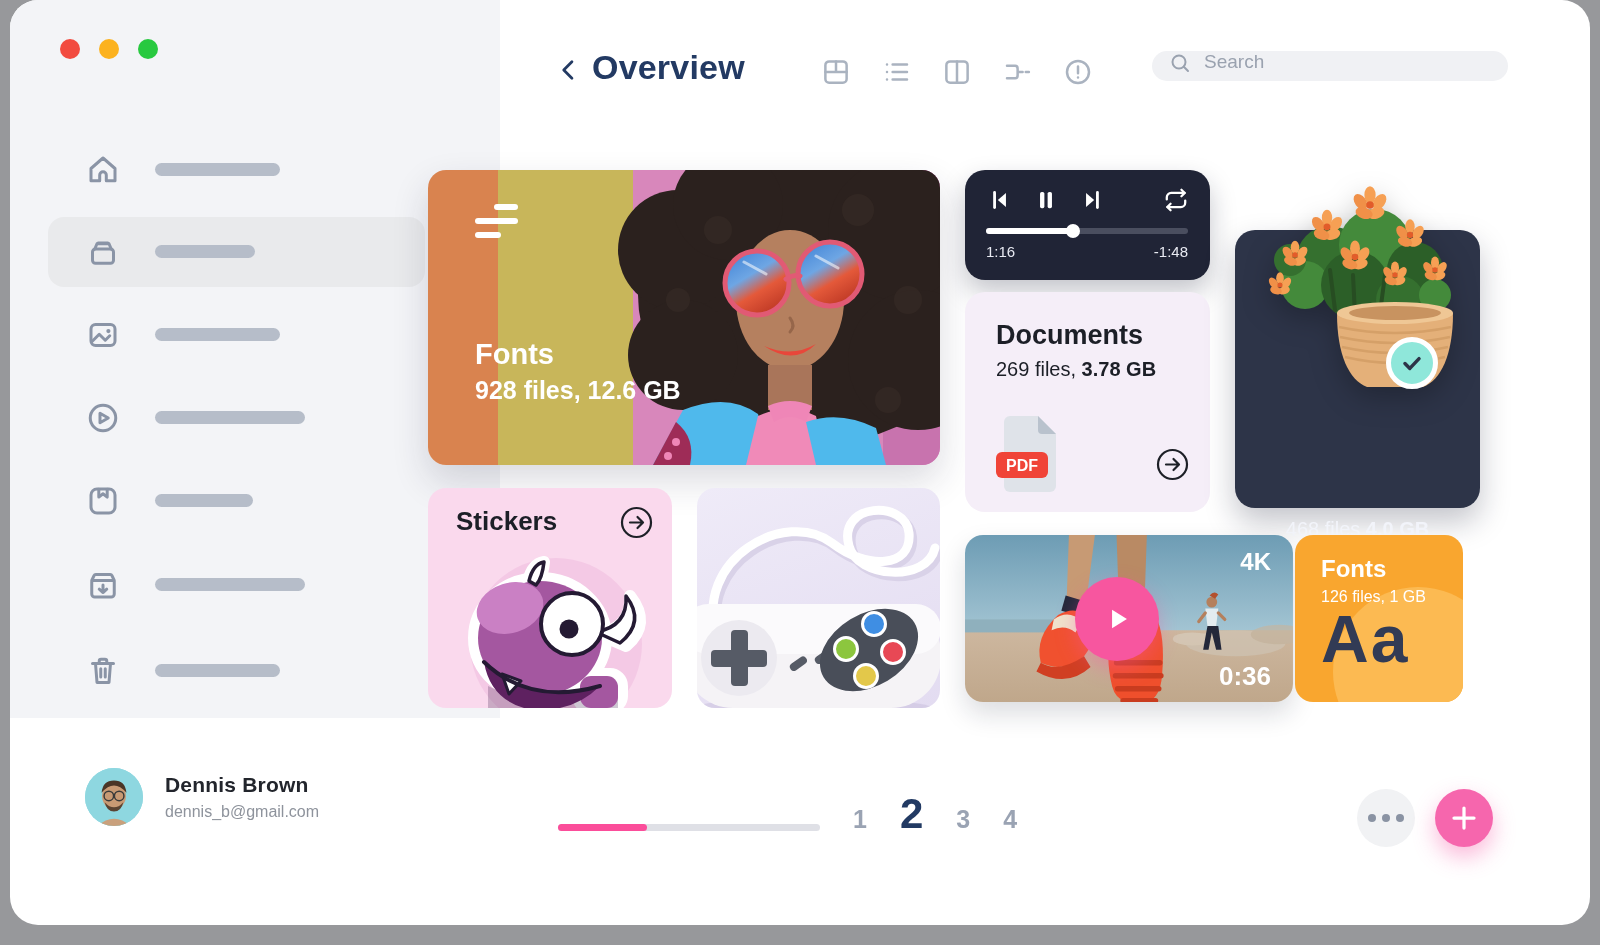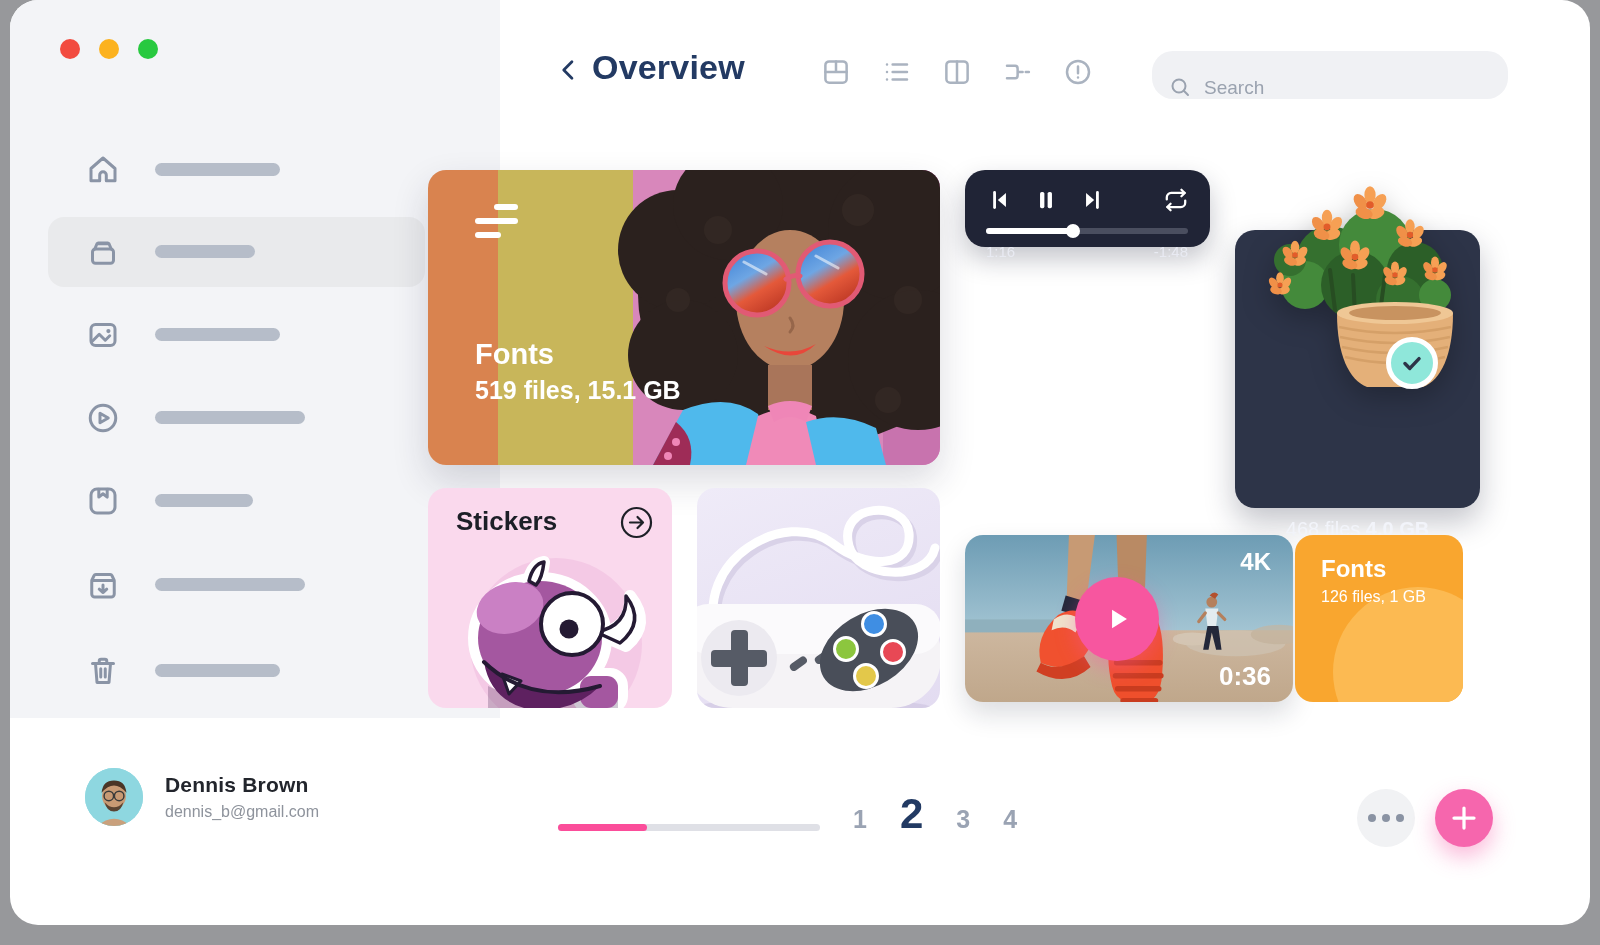--- a/index.html
+++ b/index.html
@@ -24,36 +24,36 @@
   .user { position:absolute; left:75px; top:768px; display:flex; align-items:center; gap:22px; }
   .avatar { width:58px; height:58px; border-radius:50%; overflow:hidden; background:#8ed7e0; flex:none; }
   .user-name { font-size:21px; font-weight:700; color:#22252c; letter-spacing:.2px; }
   .user-email { font-size:16px; color:#8e939c; margin-top:6px; }
 
   
   .back { position:absolute; left:545px; top:54px; width:28px; height:32px; }
   .page-title { position:absolute; left:582px; top:48px; font-size:34px; font-weight:700; color:#233a63; letter-spacing:.2px;text-align:center; }
   .tool { position:absolute; top:57px; width:30px; height:30px; }
   .tool svg { width:30px; height:30px; stroke:#aab3c0; stroke-width:2; fill:none; stroke-linecap:round; stroke-linejoin:round; }
-  .search { position:absolute; left:1142px; top:51px; width:356px; height:48px; background:#f0f1f4; border-radius:21px;
-            display:flex; align-items:flex-end; padding:0 16px; gap:12px; }
+  .search { position:absolute; left:1142px; top:51px; width:356px; height:30px; background:#f0f1f4; border-radius:21px;
+            display:flex; align-items:flex-start; padding:0 16px; gap:12px; }
   .search input { border:none; outline:none; background:transparent; font-size:19px; color:#5a6270; width:100%;
                   font-family:"Liberation Sans", sans-serif; }
   .search input::placeholder { color:#9aa2af; }
 
   
   .card { position:absolute; border-radius:18px; }
 
   .photos { left:418px; top:170px; width:512px; height:295px; overflow:hidden; box-shadow:0 16px 36px rgba(30,30,60,.16); }
   .photos svg.scene { position:absolute; inset:0; }
   .photos .ptext { position:absolute; left:47px; color:#fff; }
   .photos .ptitle { top:168px; font-size:29px; font-weight:700; }
   .photos .psub { top:206px; font-size:25px; font-weight:700; }
 
-  .player { left:955px; top:170px; width:245px; height:77px; background:#202436; border-radius:20px; box-shadow:0 12px 26px rgba(20,24,48,.25); }
+  .player { left:955px; top:170px; width:245px; height:110px; background:#202436; border-radius:20px; box-shadow:0 12px 26px rgba(20,24,48,.25); }
   .p-ctl { position:absolute; top:17px; width:26px; height:26px; }
   .p-ctl svg { width:26px; height:26px; }
   .p-track { position:absolute; left:21px; top:58px; width:202px; height:6px; border-radius:3px; background:#4a4e5f; }
   .p-fill { position:absolute; left:0; top:0; height:6px; border-radius:3px; background:#ffffff; }
   .p-thumb { position:absolute; right:-7px; top:-4px; width:14px; height:14px; border-radius:50%; background:#fff; }
   .p-time { position:absolute; top:73px; font-size:15px; color:#e8eaf2; }
 
   .documents { left:955px; top:292px; width:245px; height:220px; background:#f5eef8; border-radius:20px; }
   .d-title { position:absolute; left:31px; top:28px; font-size:27px; font-weight:700; color:#1c1f27; }
   .d-sub { position:absolute; left:31px; top:66px; font-size:20px; color:#1c1f27; font-weight:500; }
@@ -303,21 +303,21 @@
         <path d="M340 236 q22 -10 44 0 l-6 16 q-16 -10 -32 0 Z" fill="#ef86b7"></path>
       </g>
 
       <g fill="#ffffff">
         <rect x="66" y="34" width="24" height="6" rx="3"></rect>
         <rect x="47" y="48" width="43" height="6" rx="3"></rect>
         <rect x="47" y="62" width="26" height="6" rx="3"></rect>
       </g>
     </svg>
     <div class="ptext ptitle">Fonts</div>
-    <div class="ptext psub">519 files, 15.1 GB</div>
+    <div class="ptext psub">928 files, 12.6 GB</div>
   </div>
 
   <div class="card player">
     <span class="p-ctl" style="left:22px">
       <svg viewBox="0 0 24 24">
           <path d="M7 5 v14" stroke="#fff" stroke-width="2.6" stroke-linecap="round"></path>
           <path d="M17.5 5.5 L10 12 L17.5 18.5 Z" fill="#fff"></path>
         </svg>
     </span>
     <span class="p-ctl" style="left:68px">
@@ -342,20 +342,38 @@
     </span>
     <div class="p-track">
       <div class="p-fill" style="width: 43%;">
         <span class="p-thumb"></span>
       </div>
     </div>
     <span class="p-time" style="left:21px">1:16</span>
     <span class="p-time" style="right:22px">-1:48</span>
   </div>
 
+  <div class="card documents">
+    <div class="d-title">Documents</div>
+    <div class="d-sub"><span>269 files, </span><b>3.78 GB</b></div>
+    <span class="pdf">
+      <svg viewBox="0 0 66 80" width="66" height="80">
+        <path d="M14 2 H42 L60 20 V72 a6 6 0 0 1 -6 6 H14 a6 6 0 0 1 -6 -6 V8 a6 6 0 0 1 6 -6 Z" fill="#dfe3e9"></path>
+        <path d="M42 2 L60 20 H46 a4 4 0 0 1 -4 -4 Z" fill="#b9c2cd"></path>
+        <rect x="0" y="38" width="52" height="26" rx="6" fill="#f04438"></rect>
+        <text x="26" y="57" text-anchor="middle" font-family="Liberation Sans, sans-serif" font-size="16" font-weight="700" fill="#ffffff">PDF</text>
+      </svg>
+    </span>
+    <span class="arrow-btn">
+      <svg viewBox="0 0 33 33" width="33" height="33" fill="none" stroke="#1d2027" stroke-width="2.2" stroke-linecap="round" stroke-linejoin="round">
+          <circle cx="16.5" cy="16.5" r="14.5"></circle>
+          <path d="M10 16.5 H22 M17.5 11 L23 16.5 L17.5 22"></path>
+        </svg>
+    </span>
+  </div>
 
   <div class="downloads-wrap">
     <div class="downloads">
       <div class="dl-sub"><span>468 files </span><b>4.0 GB</b></div>
     </div>
     <svg class="plant" viewBox="0 0 245 240">
       <defs>
         <g id="flw">
           <ellipse cx="0" cy="-8" rx="4.5" ry="7" fill="#f6a054"></ellipse>
           <ellipse cx="7.6" cy="-2.5" rx="4.5" ry="7" fill="#f6a054" transform="rotate(72)"></ellipse>
@@ -516,20 +534,21 @@
           <path d="M8.5 5.5 L19 12 L8.5 18.5 Z" fill="#ffffff"></path>
         </svg>
     </div>
     <span class="v-quality">4K</span>
     <span class="v-duration">0:36</span>
   </div>
 
   <div class="card fonts">
     <div class="f-title">Fonts</div>
     <div class="f-sub">126 files, 1 GB</div>
+    <div class="f-glyph">Aa</div>
   </div>
 
   <div class="progress">
     <div class="progress-fill" style="width: 34%;"></div>
   </div>
 
   <div class="pages">
     <span class="page-num">1</span>
     <span class="page-num current">2</span>
     <span class="page-num">3</span>

